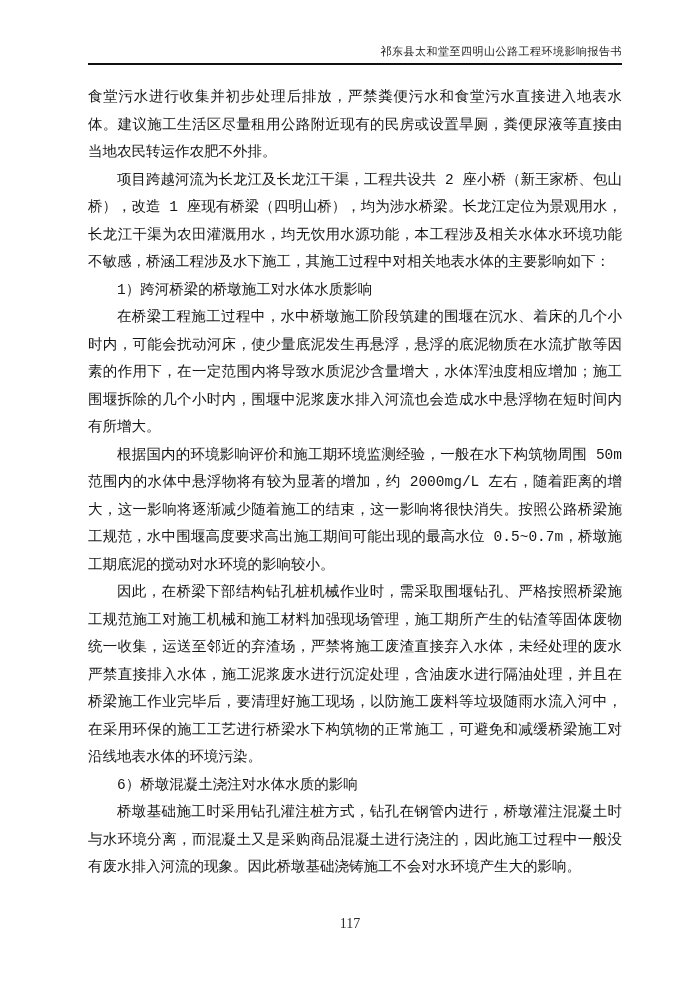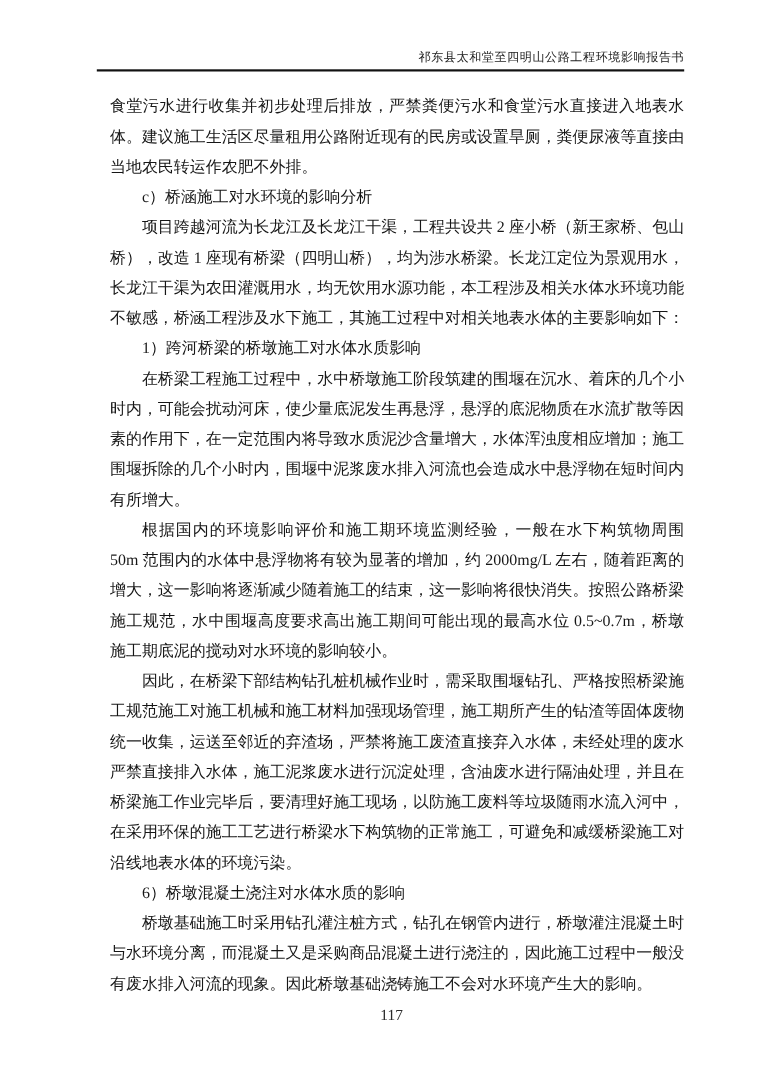--- a/index.html
+++ b/index.html
@@ -1,15 +1,15 @@
 <!DOCTYPE html>
 <html><head>
 <meta charset="utf-8">
 <style>
-  * { box-sizing: border-box; padding-left: 12px; }
+  * { box-sizing: border-box; }
   html, body {
     margin: 0;
     padding: 0;
     background: #e8e8e8;
   }
   .page {
     position: relative;
     width: 700px;
     height: 990px;
     margin: 0 auto;
@@ -40,20 +40,21 @@
   }
   .content {
     position: absolute;
     top: 84px;
     left: 88px;
     width: 534px;
     font-size: 14.5px;
     line-height: 27.5px;
     text-align: justify;
     color: #161616;
+    font-family: Liberation Mono, monospace;
   }
   .para {
     margin: 0;
     padding: 0;
     text-indent: 2em;
   }
   .para.no-indent {
     text-indent: 0;
   }
   .footer {
@@ -69,21 +70,20 @@
 </head>
 <body>
 
 <div class="page">
 
   <div class="header">祁东县太和堂至四明山公路工程环境影响报告书</div>
   <div class="header-rule"></div>
 
   <div class="content">
     <p class="para no-indent">食堂污水进行收集并初步处理后排放，严禁粪便污水和食堂污水直接进入地表水体。建议施工生活区尽量租用公路附近现有的民房或设置旱厕，粪便尿液等直接由当地农民转运作农肥不外排。</p>
-    <p class="para">c）桥涵施工对水环境的影响分析</p>
     <p class="para">项目跨越河流为长龙江及长龙江干渠，工程共设共 2 座小桥（新王家桥、包山桥），改造 1 座现有桥梁（四明山桥），均为涉水桥梁。长龙江定位为景观用水，长龙江干渠为农田灌溉用水，均无饮用水源功能，本工程涉及相关水体水环境功能不敏感，桥涵工程涉及水下施工，其施工过程中对相关地表水体的主要影响如下：</p>
     <p class="para">1）跨河桥梁的桥墩施工对水体水质影响</p>
     <p class="para">在桥梁工程施工过程中，水中桥墩施工阶段筑建的围堰在沉水、着床的几个小时内，可能会扰动河床，使少量底泥发生再悬浮，悬浮的底泥物质在水流扩散等因素的作用下，在一定范围内将导致水质泥沙含量增大，水体浑浊度相应增加；施工围堰拆除的几个小时内，围堰中泥浆废水排入河流也会造成水中悬浮物在短时间内有所增大。</p>
     <p class="para">根据国内的环境影响评价和施工期环境监测经验，一般在水下构筑物周围 50m 范围内的水体中悬浮物将有较为显著的增加，约 2000mg/L 左右，随着距离的增大，这一影响将逐渐减少随着施工的结束，这一影响将很快消失。按照公路桥梁施工规范，水中围堰高度要求高出施工期间可能出现的最高水位 0.5~0.7m，桥墩施工期底泥的搅动对水环境的影响较小。</p>
     <p class="para">因此，在桥梁下部结构钻孔桩机械作业时，需采取围堰钻孔、严格按照桥梁施工规范施工对施工机械和施工材料加强现场管理，施工期所产生的钻渣等固体废物统一收集，运送至邻近的弃渣场，严禁将施工废渣直接弃入水体，未经处理的废水严禁直接排入水体，施工泥浆废水进行沉淀处理，含油废水进行隔油处理，并且在桥梁施工作业完毕后，要清理好施工现场，以防施工废料等垃圾随雨水流入河中，在采用环保的施工工艺进行桥梁水下构筑物的正常施工，可避免和减缓桥梁施工对沿线地表水体的环境污染。</p>
     <p class="para">6）桥墩混凝土浇注对水体水质的影响</p>
     <p class="para">桥墩基础施工时采用钻孔灌注桩方式，钻孔在钢管内进行，桥墩灌注混凝土时与水环境分离，而混凝土又是采购商品混凝土进行浇注的，因此施工过程中一般没有废水排入河流的现象。因此桥墩基础浇铸施工不会对水环境产生大的影响。</p>
   </div>
 
   <div class="footer">117</div>

